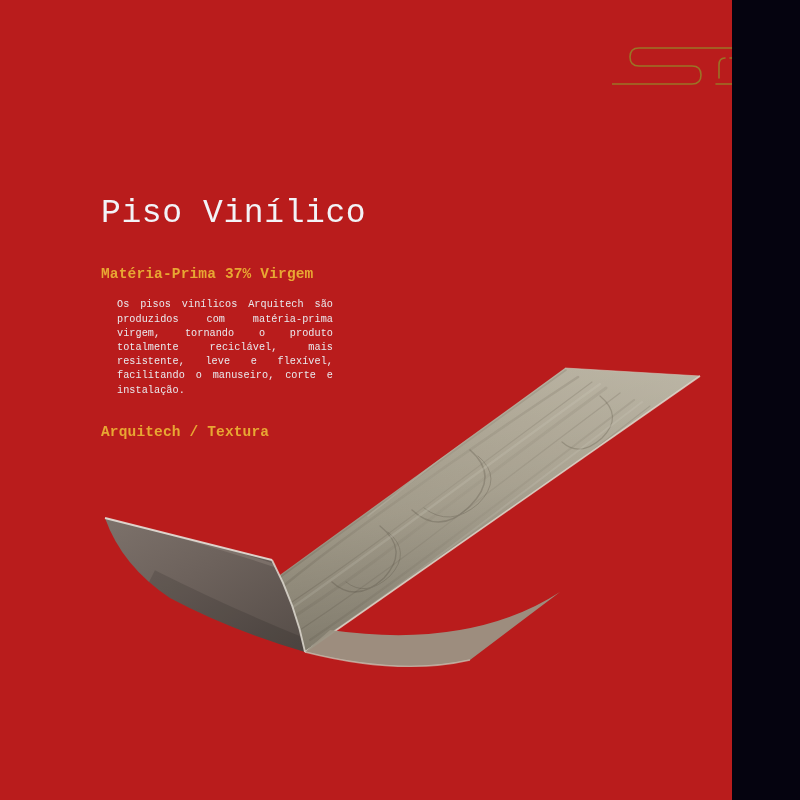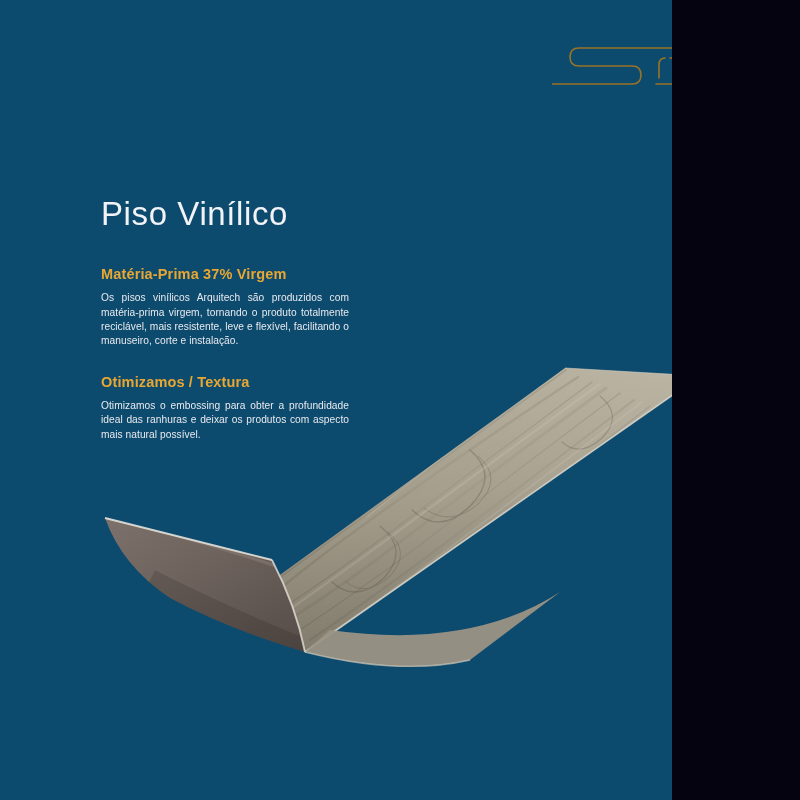--- a/index.html
+++ b/index.html
@@ -2,25 +2,25 @@
 <html><head>
 <meta charset="utf-8">
 <style>
   html, body {
     margin: 0;
     padding: 0;
     background: #05030f;
   }
   #page {
     position: relative;
-    width: 672px;
+    width: 732px;
     height: 800px;
-    background: #0c4a6e;
+    background: #b91c1c;
     overflow: hidden;
-    font-family: Liberation Sans, sans-serif;
+    font-family: Liberation Mono, monospace;
   }
 
   
   #logo-mark {
     position: absolute;
     top: 20px;
     right: 0;
     width: 120px;
     height: 95px;
     pointer-events: none;
@@ -50,21 +50,21 @@
     font-weight: 700;
     letter-spacing: 0.15px;
     margin: 0 0 9px 0;
     white-space: nowrap;
   }
   .section-body {
     color: #e9eaee;
     font-size: 10.2px;
     font-weight: 400;
     line-height: 14.2px;
-    margin: 0;
+    margin: 16px;
     text-align: justify;
     letter-spacing: 0.05px;
   }
 
   
   #plank {
     position: absolute;
     left: 0;
     top: 330px;
     width: 800px;
@@ -100,22 +100,21 @@
   <div id="content">
 
     <h1 id="page-title">Piso Vinílico</h1>
 
     <div class="section">
       <h2 class="section-heading">Matéria-Prima 37% Virgem</h2>
       <p class="section-body">Os pisos vinílicos Arquitech são produzidos com matéria-prima virgem, tornando o produto totalmente reciclável, mais resistente, leve e flexível, facilitando o manuseiro, corte e instalação.</p>
     </div>
 
     <div class="section">
-      <h2 class="section-heading">Otimizamos / Textura</h2>
-      <p class="section-body">Otimizamos o embossing para obter a profundidade ideal das ranhuras e deixar os produtos com aspecto mais natural possível.</p>
+      <h2 class="section-heading">Arquitech / Textura</h2>
     </div>
 
   </div>
 
   <svg id="plank" viewBox="0 0 800 360" aria-hidden="true">
     <defs>
 
       <linearGradient id="woodBase" x1="0" y1="1" x2="1" y2="0">
         <stop offset="0%" stop-color="#9e9785"></stop>
         <stop offset="35%" stop-color="#aaa391"></stop>

